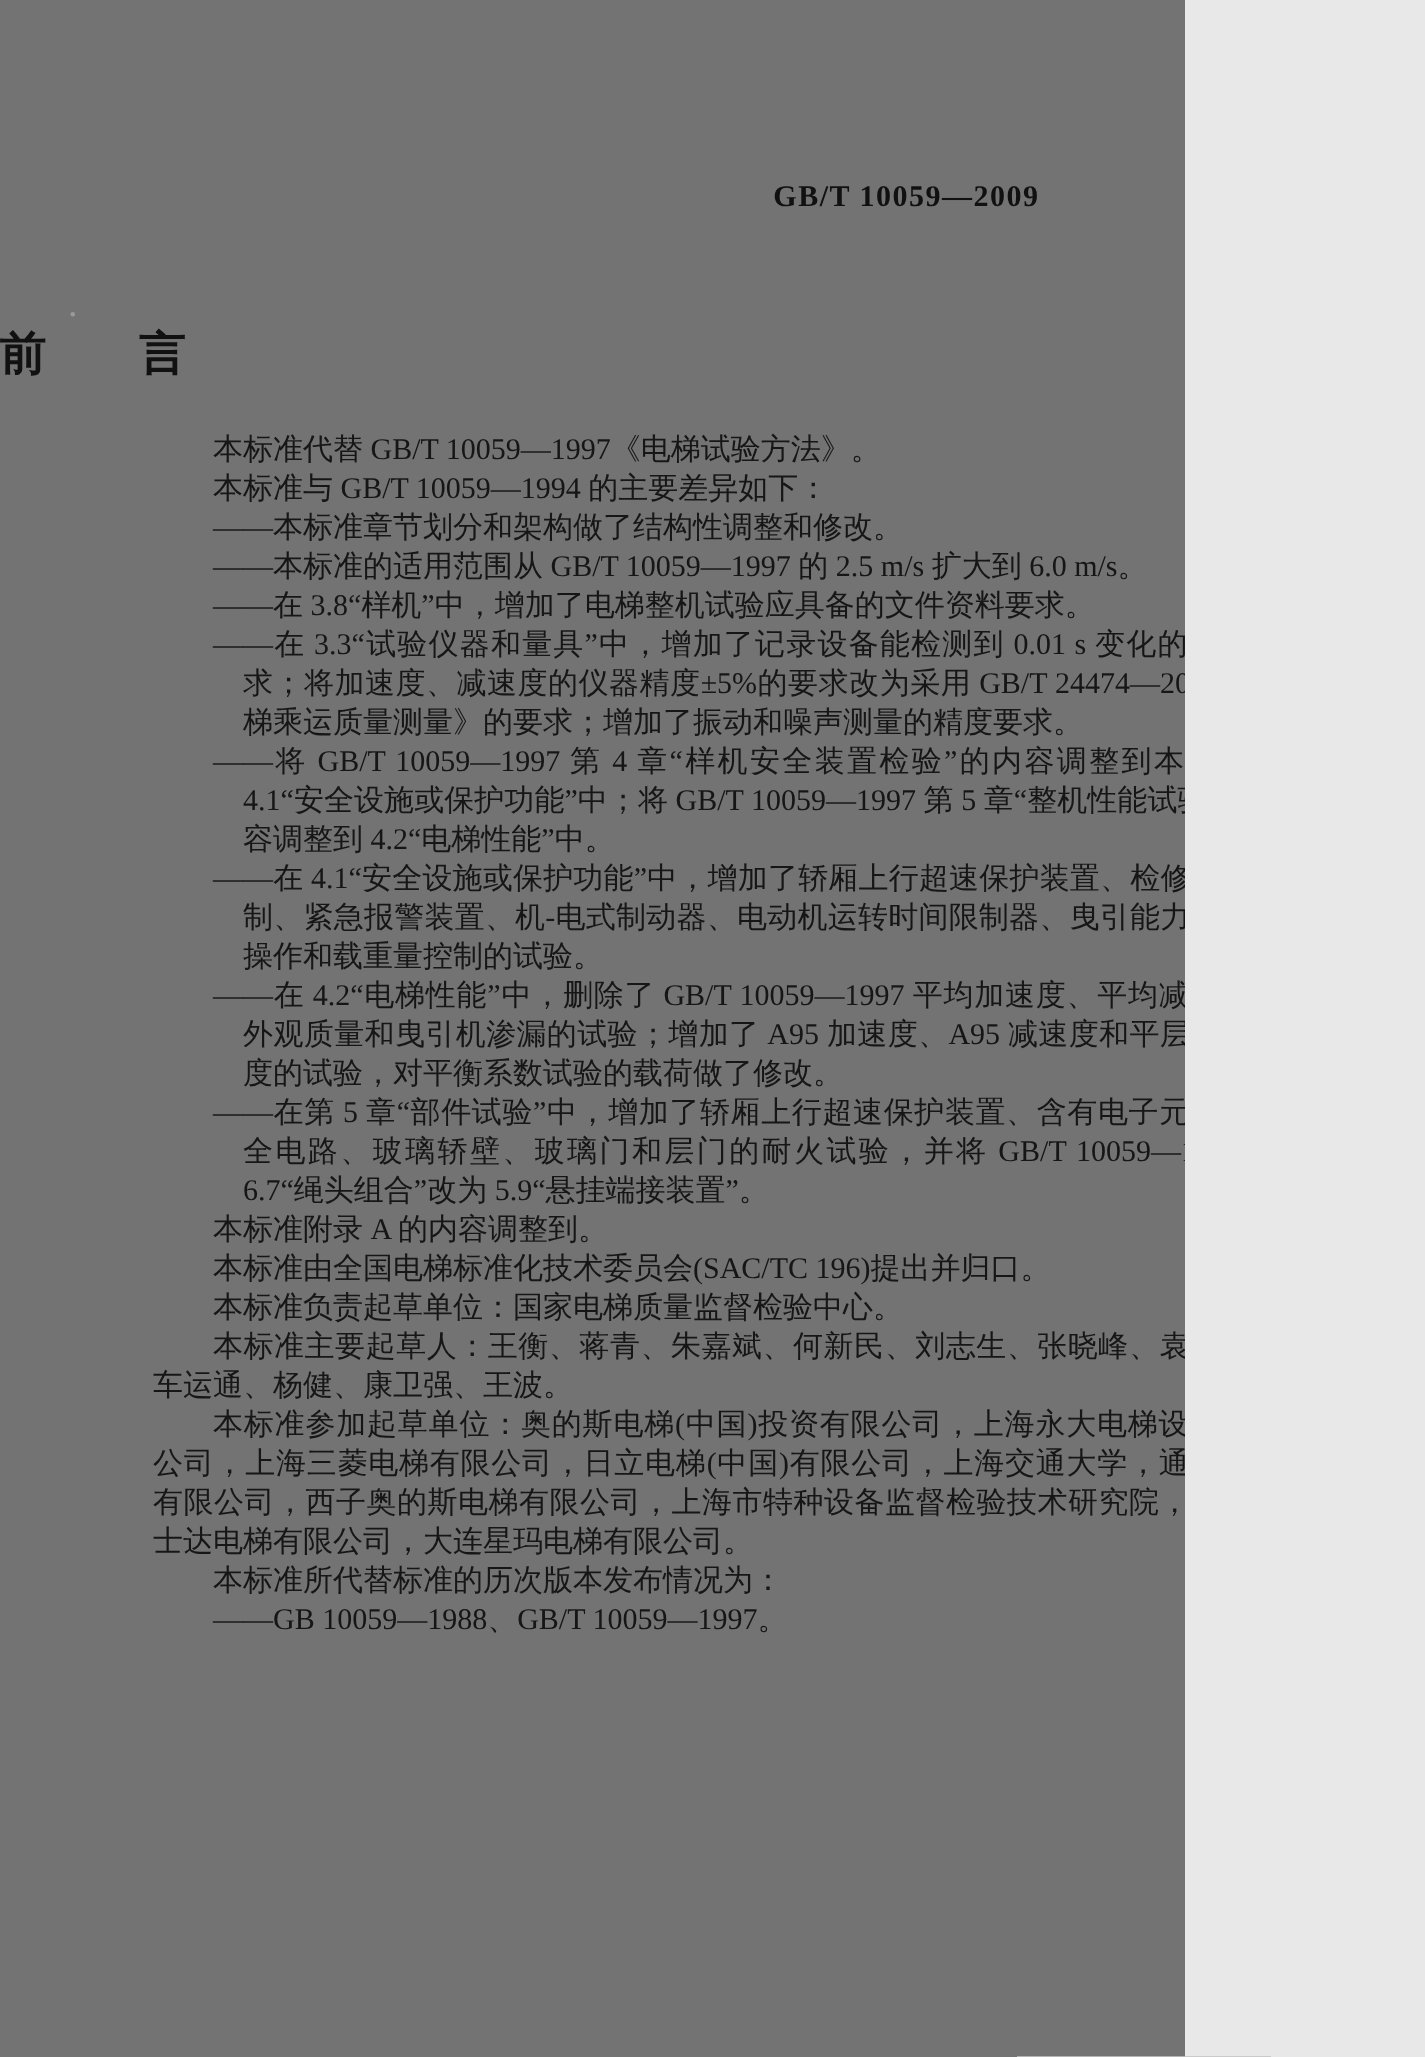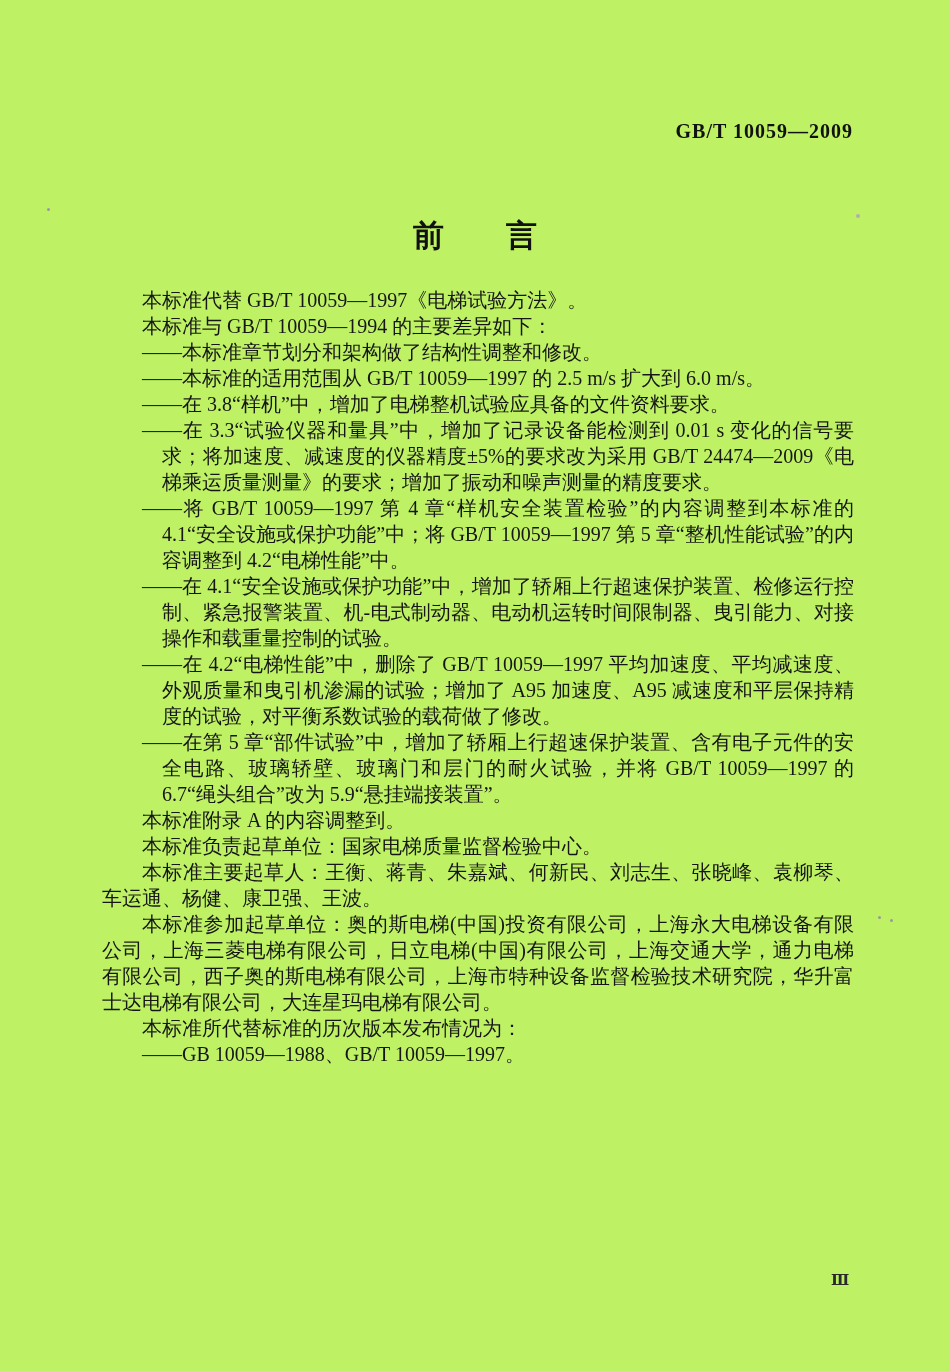--- a/index.html
+++ b/index.html
@@ -2,42 +2,42 @@
 <html><head>
 <meta charset="utf-8">
 <style>
   html, body {
     margin: 0;
     padding: 0;
     background: #e8e8e8;
   }
   .page {
     position: relative;
-    width: 950px;
+    width: 790px;
     height: 1371px;
-    background: #bef264;
+    background: #737373;
     font-family: "Liberation Serif", "DejaVu Serif", serif;
     color: #141414;
     overflow: hidden;
   }
   .doc-number {
     position: absolute;
     top: 120px;
     right: 97px;
     font-size: 20px;
     font-weight: bold;
     letter-spacing: 1px;
     color: #111111;
   }
   .doc-title {
     position: absolute;
     top: 194px;
     left: 0;
     width: 100%;
-    text-align: center;
+    text-align: left;
     font-size: 31px;
     font-weight: bold;
     color: #111111;
   }
   .body-text {
     position: absolute;
     top: 287px;
     left: 102px;
     width: 752px;
     font-size: 20px;
@@ -89,20 +89,21 @@
       <p class="para indent">本标准与 GB/T 10059—1994 的主要差异如下：</p>
       <p class="para dash">——本标准章节划分和架构做了结构性调整和修改。</p>
       <p class="para dash">——本标准的适用范围从 GB/T 10059—1997 的 2.5 m/s 扩大到 6.0 m/s。</p>
       <p class="para dash">——在 3.8“样机”中，增加了电梯整机试验应具备的文件资料要求。</p>
       <p class="para dash">——在 3.3“试验仪器和量具”中，增加了记录设备能检测到 0.01 s 变化的信号要求；将加速度、减速度的仪器精度±5%的要求改为采用 GB/T 24474—2009《电梯乘运质量测量》的要求；增加了振动和噪声测量的精度要求。</p>
       <p class="para dash">——将 GB/T 10059—1997 第 4 章“样机安全装置检验”的内容调整到本标准的 4.1“安全设施或保护功能”中；将 GB/T 10059—1997 第 5 章“整机性能试验”的内容调整到 4.2“电梯性能”中。</p>
       <p class="para dash">——在 4.1“安全设施或保护功能”中，增加了轿厢上行超速保护装置、检修运行控制、紧急报警装置、机-电式制动器、电动机运转时间限制器、曳引能力、对接操作和载重量控制的试验。</p>
       <p class="para dash">——在 4.2“电梯性能”中，删除了 GB/T 10059—1997 平均加速度、平均减速度、外观质量和曳引机渗漏的试验；增加了 A95 加速度、A95 减速度和平层保持精度的试验，对平衡系数试验的载荷做了修改。</p>
       <p class="para dash">——在第 5 章“部件试验”中，增加了轿厢上行超速保护装置、含有电子元件的安全电路、玻璃轿壁、玻璃门和层门的耐火试验，并将 GB/T 10059—1997 的 6.7“绳头组合”改为 5.9“悬挂端接装置”。</p>
       <p class="para indent">本标准附录 A 的内容调整到。</p>
+      <p class="para indent">本标准由全国电梯标准化技术委员会(SAC/TC 196)提出并归口。</p>
       <p class="para indent">本标准负责起草单位：国家电梯质量监督检验中心。</p>
       <p class="para indent">本标准主要起草人：王衡、蒋青、朱嘉斌、何新民、刘志生、张晓峰、袁柳琴、车运通、杨健、康卫强、王波。</p>
       <p class="para indent">本标准参加起草单位：奥的斯电梯(中国)投资有限公司，上海永大电梯设备有限公司，上海三菱电梯有限公司，日立电梯(中国)有限公司，上海交通大学，通力电梯有限公司，西子奥的斯电梯有限公司，上海市特种设备监督检验技术研究院，华升富士达电梯有限公司，大连星玛电梯有限公司。</p>
       <p class="para indent">本标准所代替标准的历次版本发布情况为：</p>
       <p class="para dash">——GB 10059—1988、GB/T 10059—1997。</p>
     </div>
 
   <div class="page-number">Ⅲ</div>
 
   <div class="speck s1"></div>

